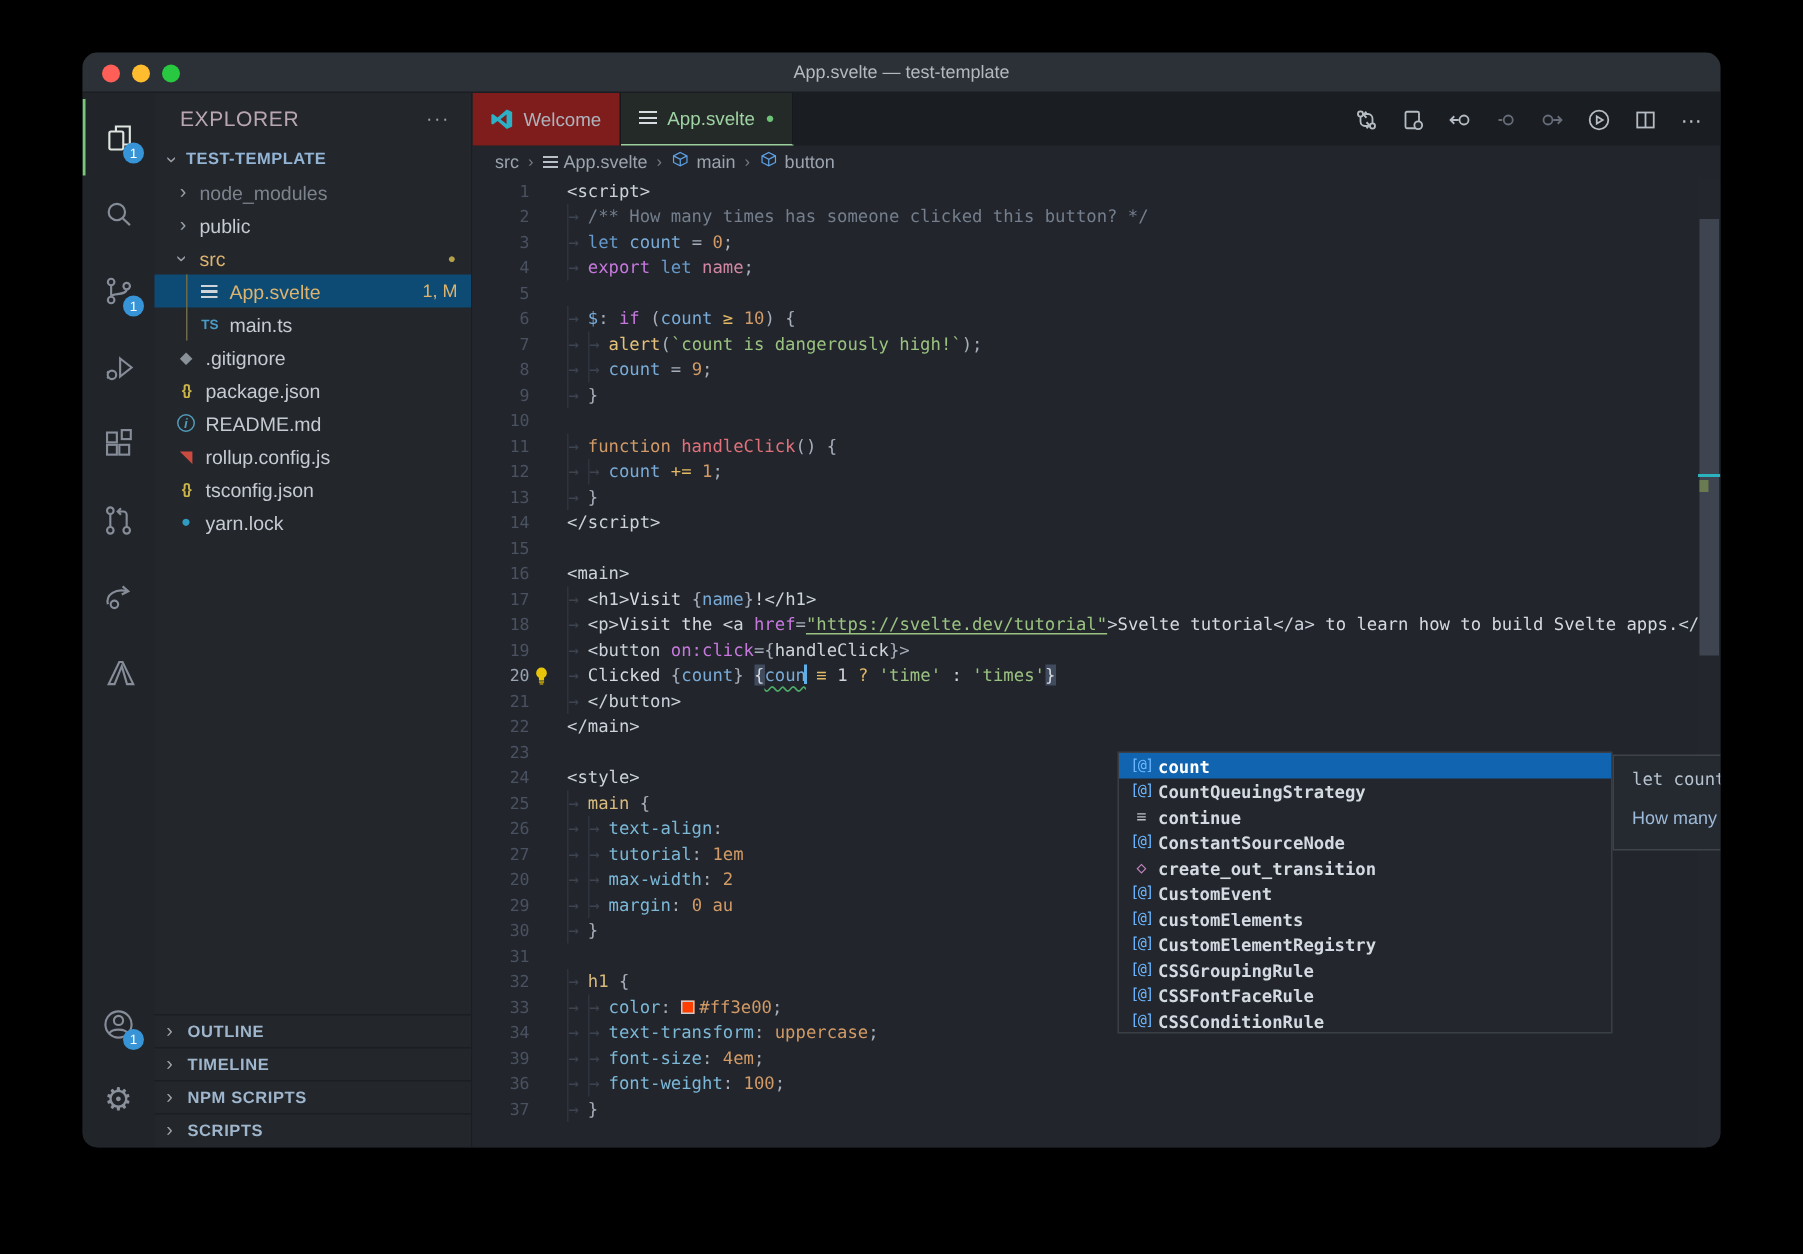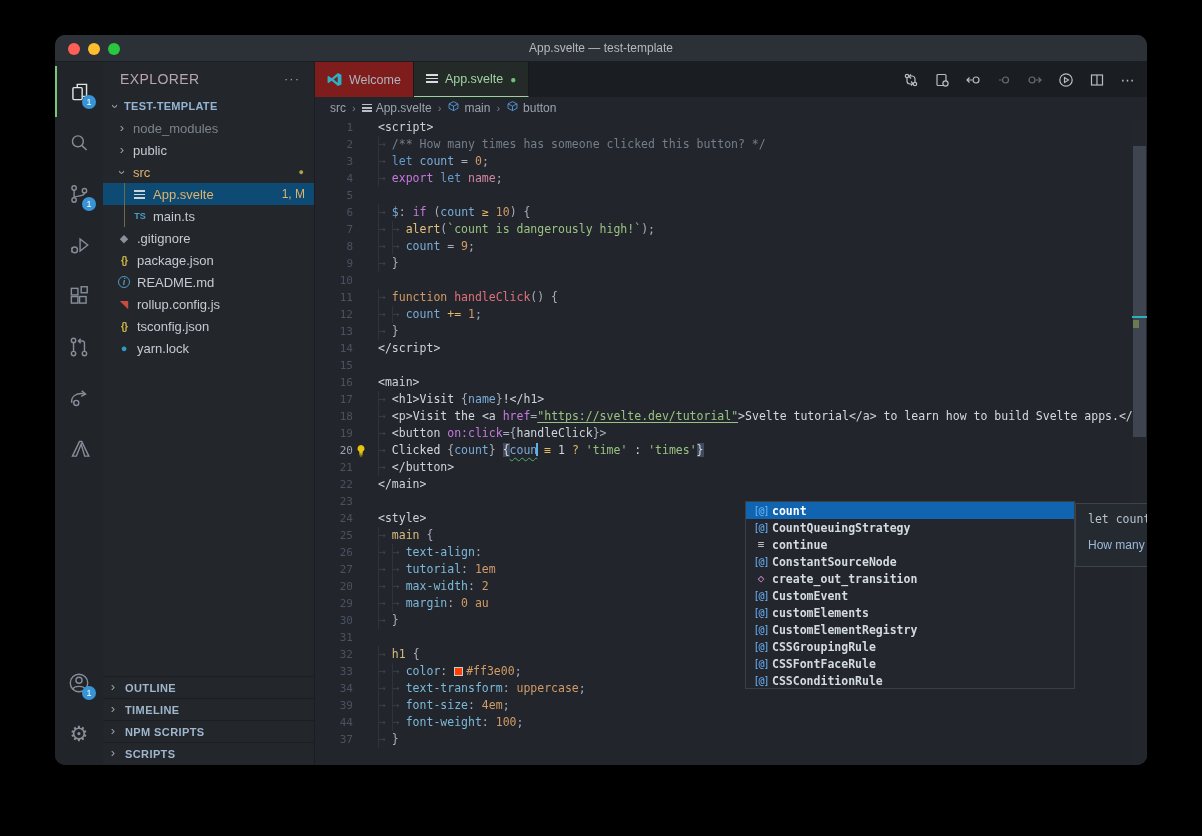--- a/index.html
+++ b/index.html
@@ -425,21 +425,21 @@
           <div class="crow"><span class="ln">26</span><span class="tk-ws">→</span><span class="tk-ws">→</span><span class="tk-cprop">text-align</span><span class="tk-pun">: </span></div>
           <div class="crow"><span class="ln">27</span><span class="tk-ws">→</span><span class="tk-ws">→</span><span class="tk-cprop">tutorial</span><span class="tk-pun">: </span><span class="tk-num">1em</span></div>
           <div class="crow"><span class="ln">20</span><span class="tk-ws">→</span><span class="tk-ws">→</span><span class="tk-cprop">max-width</span><span class="tk-pun">: </span><span class="tk-num">2</span></div>
           <div class="crow"><span class="ln">29</span><span class="tk-ws">→</span><span class="tk-ws">→</span><span class="tk-cprop">margin</span><span class="tk-pun">: </span><span class="tk-num">0 au</span></div>
           <div class="crow"><span class="ln">30</span><span class="tk-ws">→</span><span class="tk-pun">}</span></div>
           <div class="crow"><span class="ln">31</span><span class="tk-gd"></span></div>
           <div class="crow"><span class="ln">32</span><span class="tk-ws">→</span><span class="tk-csel">h1 </span><span class="tk-pun">{</span></div>
           <div class="crow"><span class="ln">33</span><span class="tk-ws">→</span><span class="tk-ws">→</span><span class="tk-cprop">color</span><span class="tk-pun">: </span><span class="swatch" style="background: rgb(255, 62, 0);"></span><span class="tk-cval">#ff3e00</span><span class="tk-pun">;</span></div>
           <div class="crow"><span class="ln">34</span><span class="tk-ws">→</span><span class="tk-ws">→</span><span class="tk-cprop">text-transform</span><span class="tk-pun">: </span><span class="tk-cval">uppercase</span><span class="tk-pun">;</span></div>
           <div class="crow"><span class="ln">39</span><span class="tk-ws">→</span><span class="tk-ws">→</span><span class="tk-cprop">font-size</span><span class="tk-pun">: </span><span class="tk-num">4em</span><span class="tk-pun">;</span></div>
-          <div class="crow"><span class="ln">44</span><span class="tk-ws">→</span><span class="tk-ws">→</span><span class="tk-cprop">font-weight</span><span class="tk-pun">: </span><span class="tk-num">100</span><span class="tk-pun">;</span></div>
+          <div class="crow"><span class="ln">36</span><span class="tk-ws">→</span><span class="tk-ws">→</span><span class="tk-cprop">font-weight</span><span class="tk-pun">: </span><span class="tk-num">100</span><span class="tk-pun">;</span></div>
           <div class="crow"><span class="ln">37</span><span class="tk-ws">→</span><span class="tk-pun">}</span></div>
         </div>
 
       <div class="suggest" id="suggest">
           <div class="sg-row selected">
             <span class="sg-icon var">[@]</span>
             <span class="sg-label">count</span>
           </div>
           <div class="sg-row">
             <span class="sg-icon var">[@]</span>

